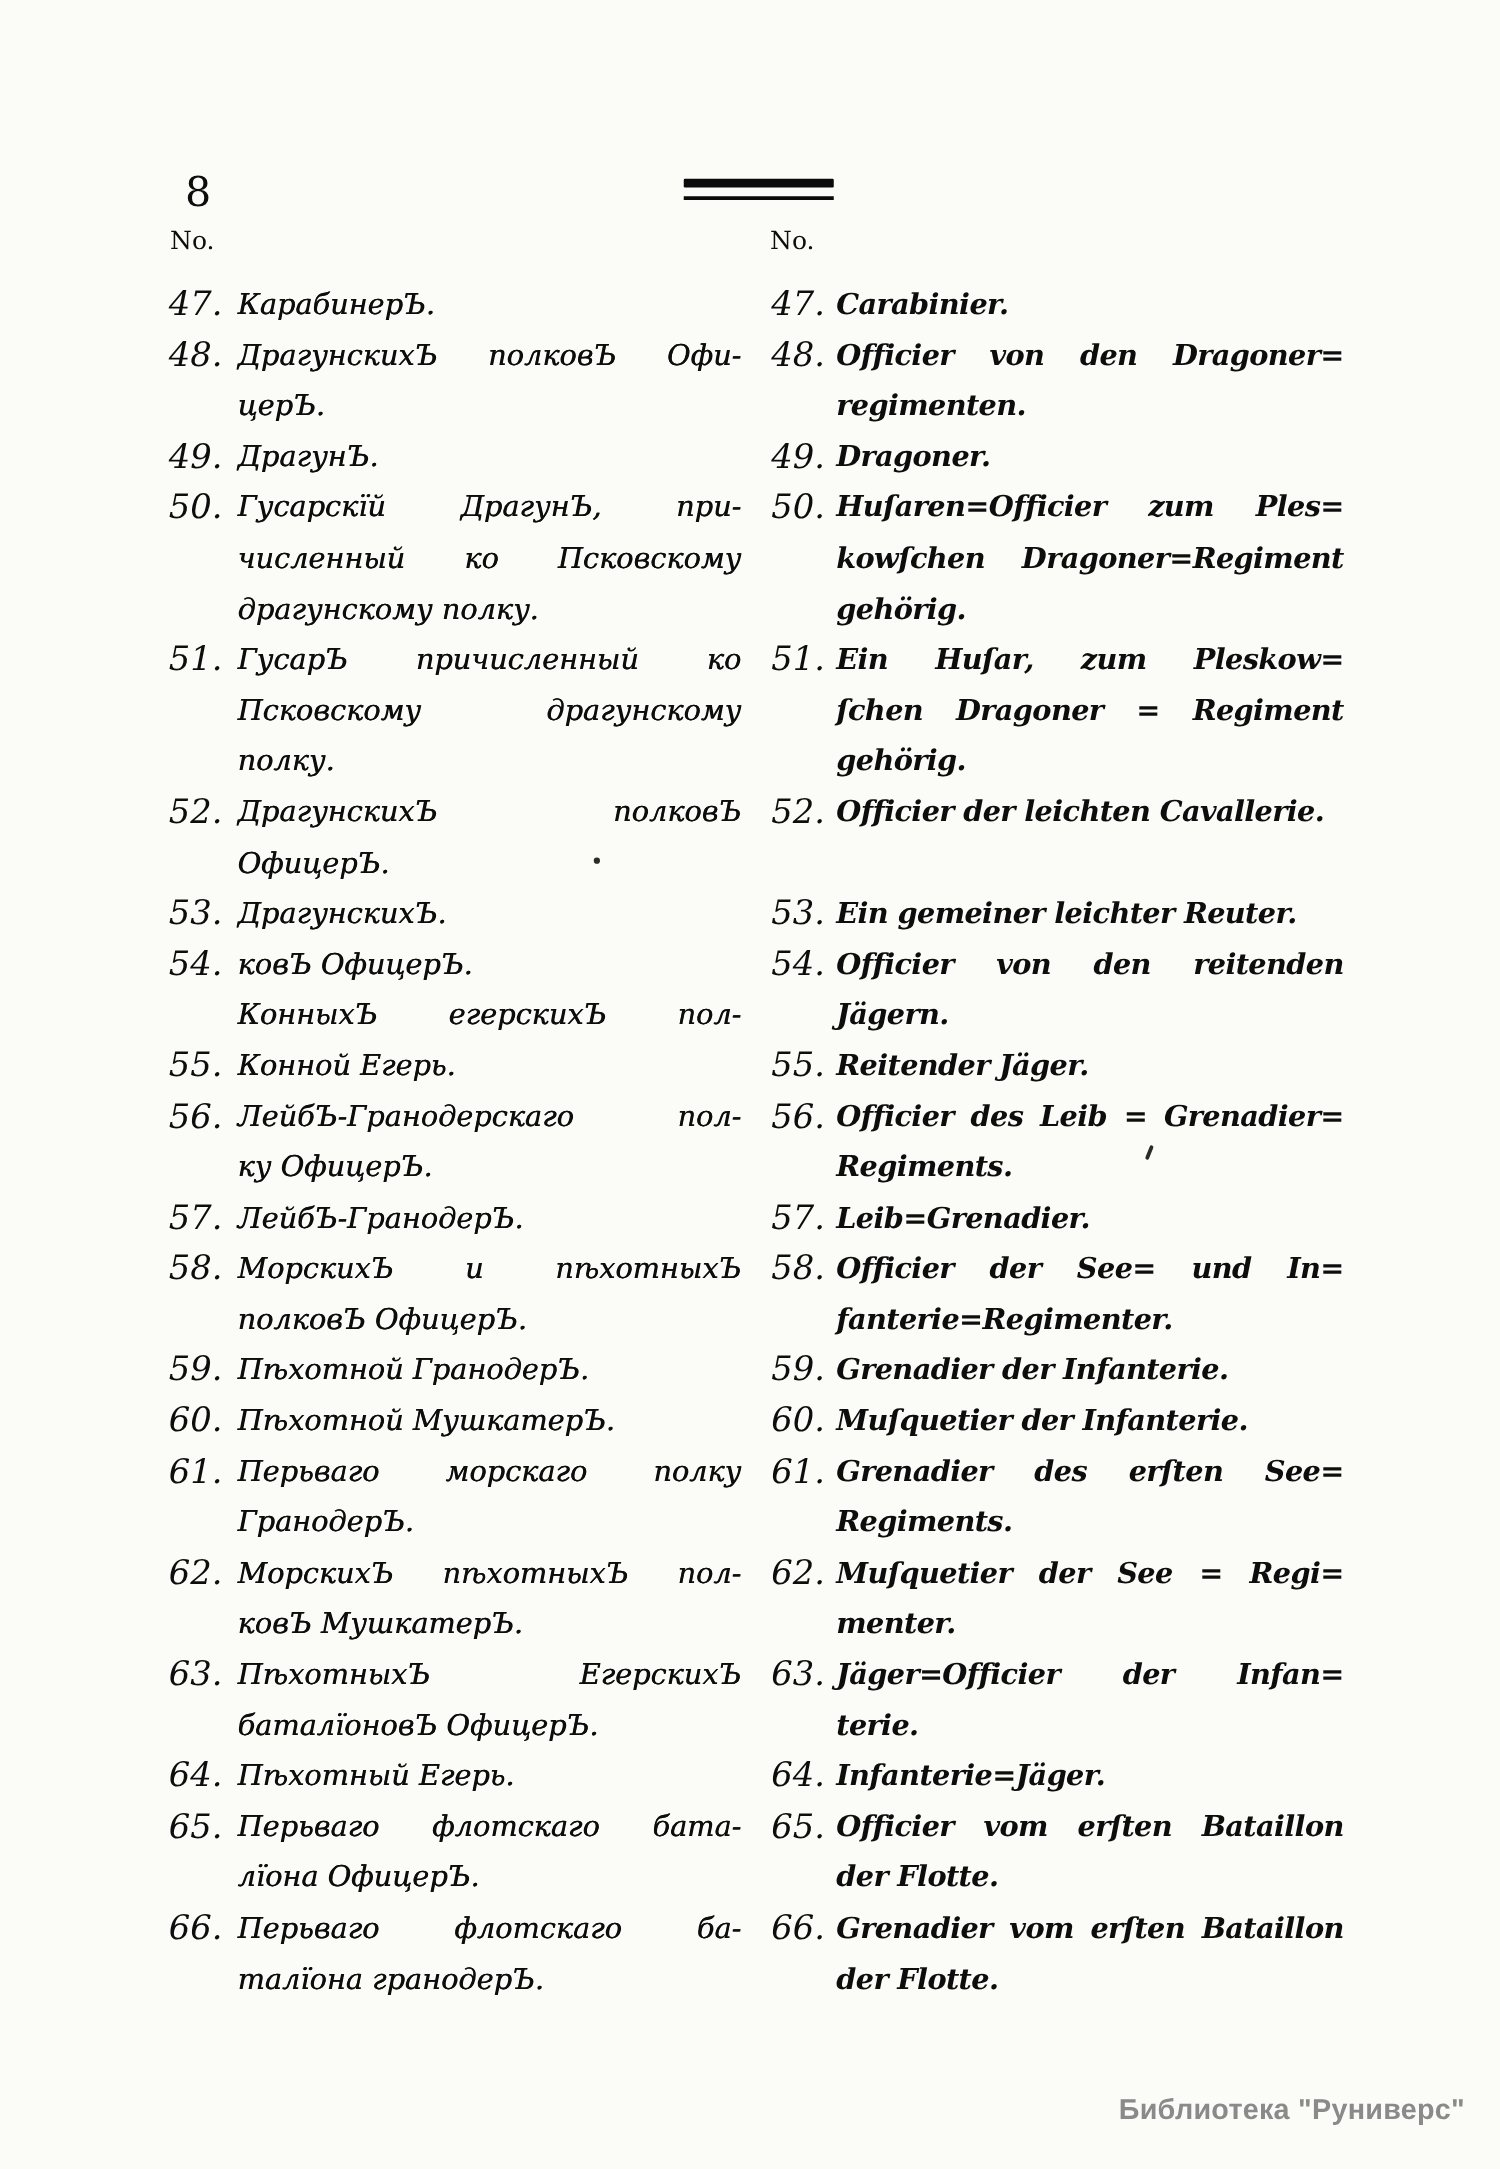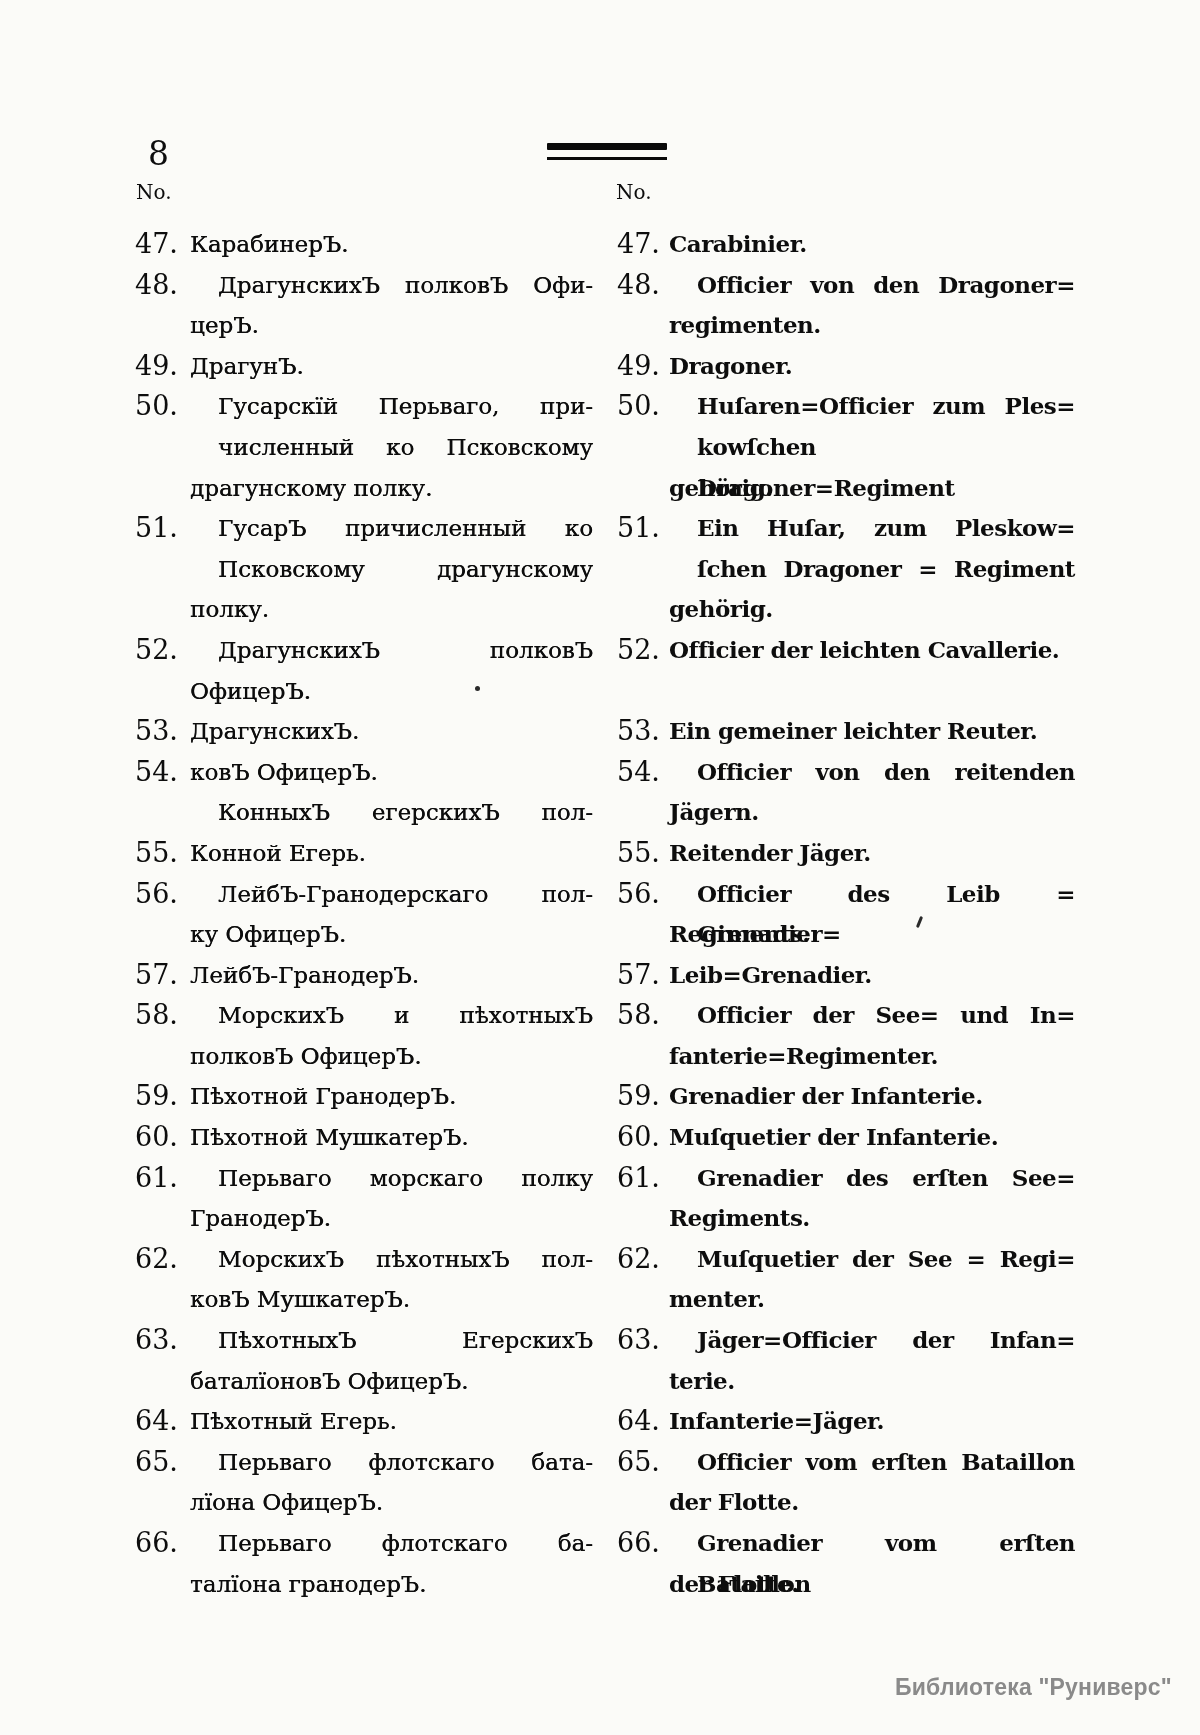--- a/index.html
+++ b/index.html
@@ -9,33 +9,33 @@
     background: #fbfbf8; overflow: hidden;
     font-family: "DejaVu Serif", serif; color: #0d0d0d;
   }
   .page-number { position: absolute; left: 148px; top: 134px; font-size: 33px; }
   .rule { position: absolute; left: 547px; top: 143px; width: 120px; }
   .rule-thick { height: 7px; background: #0a0a0a; border-radius: 1px; }
   .rule-thin { margin-top: 7px; height: 3px; background: #0a0a0a; }
   .no-header { position: absolute; top: 180px; font-size: 20px; }
   .no-header.left { left: 136px; }
   .no-header.right { left: 616px; }
-  .entries { position: absolute; left: 135px; top: 224px; width: 940px; line-height: 40.6px; }
+  .entries { position: absolute; left: 135px; top: 224px; width: 940px; line-height: 40.6px; font-style: italic; }
   .row { display: flex; align-items: flex-start; }
   .cell { display: flex; align-items: flex-start; }
   .cell-left { width: 458px; flex: none; margin-right: 24px; }
   .cell-right { flex: 1; min-width: 0; }
   .num { flex: none; font-size: 27px; }
   .cell-left .num { width: 55px; }
   .cell-right .num { width: 52px; }
   .text { flex: 1; min-width: 0; }
   .russian { font-size: 23px; text-shadow: 0.35px 0 0 currentColor; }
   .german { font-size: 23px; font-weight: bold; letter-spacing: -0.5px; }
   .line { height: 40.6px; overflow: visible; white-space: normal; }
-  .line.jl { text-align: justify; text-align-last: justify; margin-left: 28px; }
+  .line.jl { text-align: justify; text-align-last: justify; }
   .speck-dot { position: absolute; left: 475px; top: 686px; width: 5px; height: 5px; background: #2a2a2a; border-radius: 50%; }
   .speck-tick { position: absolute; left: 918px; top: 916px; width: 3px; height: 12px; background: #2a2a2a; border-radius: 2px; transform: rotate(22deg); }
   .watermark {
     position: absolute; left: 895px; top: 1674px;
     font-family: "Liberation Sans", sans-serif; font-weight: bold;
     font-size: 23px; color: #8a8a8a; letter-spacing: 0.2px;
   }
 </style>
 </head>
 <body>
@@ -91,21 +91,21 @@
           <div class="num">49.</div>
           <div class="text german">
             <div class="line">Dragoner.</div>
           </div>
         </div>
       </div>
       <div class="row">
         <div class="cell cell-left">
           <div class="num">50.</div>
           <div class="text russian">
-            <div class="line jl">Гусарскїй Перьваго, при-</div>
+            <div class="line jl">Гусарскїй ДрагунЪ, при-</div>
             <div class="line jl">численный ко Псковскому</div>
             <div class="line">драгунскому полку.</div>
           </div>
         </div>
         <div class="cell cell-right">
           <div class="num">50.</div>
           <div class="text german">
             <div class="line jl">Huſaren=Officier zum Ples=</div>
             <div class="line jl">kowſchen Dragoner=Regiment</div>
             <div class="line">gehörig.</div>

